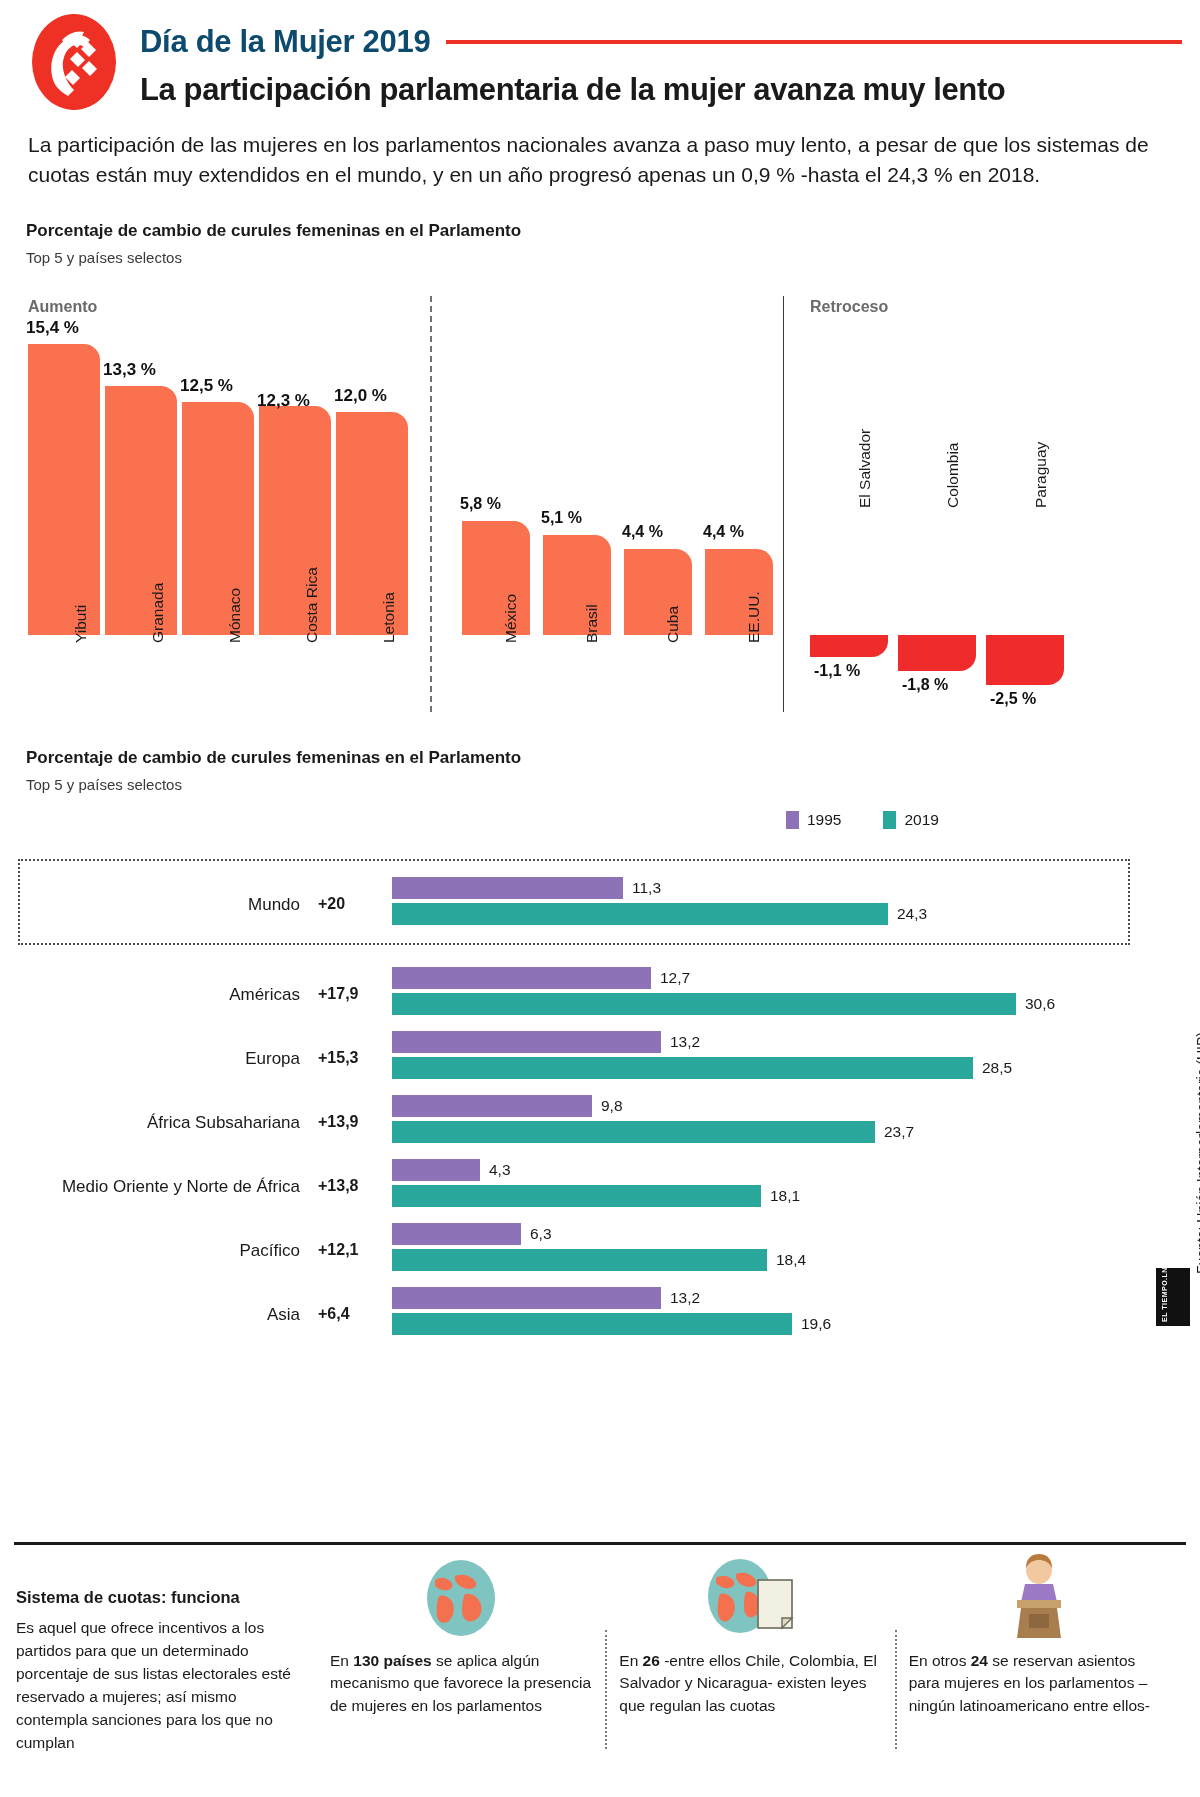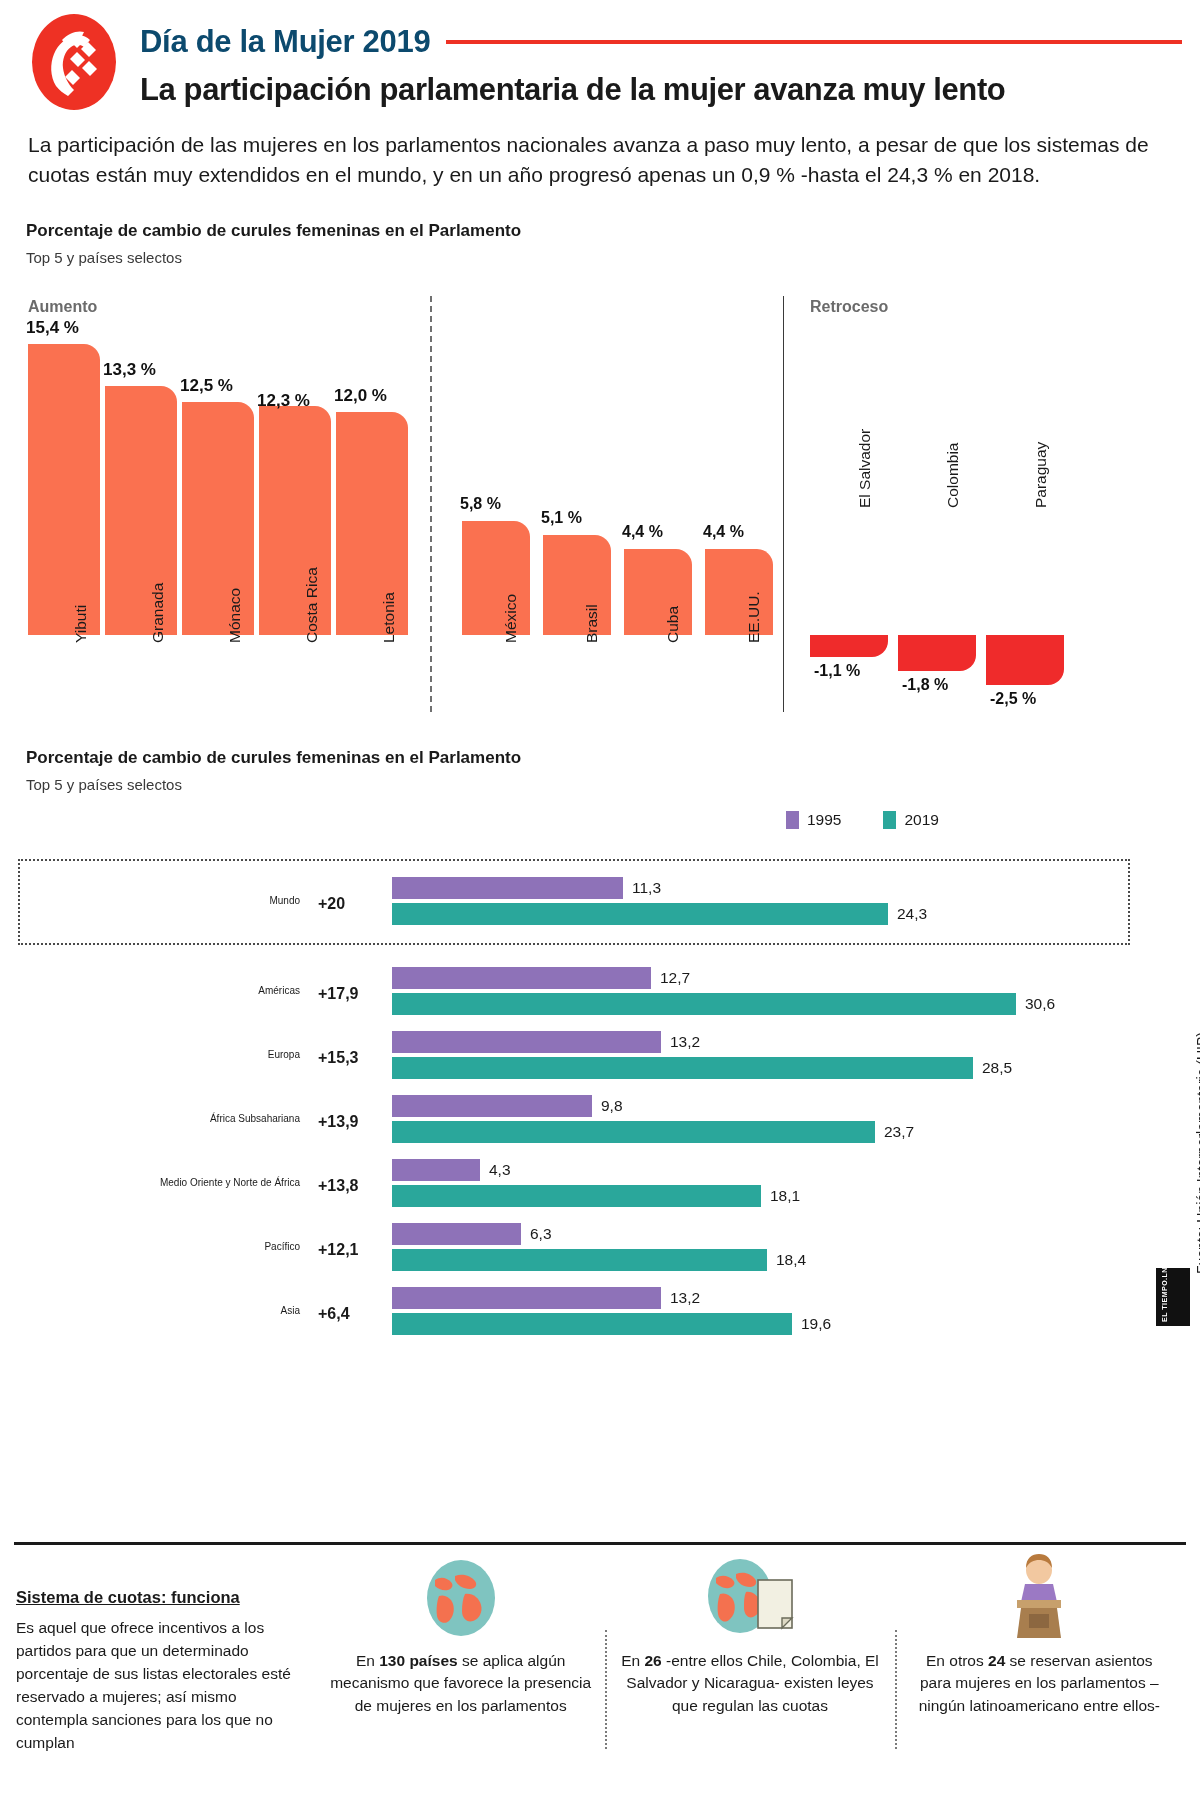--- a/index.html
+++ b/index.html
@@ -165,21 +165,21 @@
     display: flex;
     gap: 42px;
     align-items: center;
     font-size: 15.5px;
     color: #1a1a1a;
   }
   .legend-item { display: flex; align-items: center; gap: 8px; }
   .legend-swatch { width: 13px; height: 18px; display: inline-block; }
   .row-label {
     position: absolute;
-    font-size: 10px;
+    font-size: 17px;
     color: #1a1a1a;
     text-align: right;
     white-space: nowrap;
   }
   .row-delta {
     position: absolute;
     font-size: 16px;
     font-weight: bold;
     color: #1a1a1a;
     white-space: nowrap;
@@ -244,31 +244,30 @@
     width: 300px;
     flex: 0 0 300px;
     padding-right: 16px;
     box-sizing: border-box;
   }
   .footer-title {
     font-size: 16.5px;
     font-weight: bold;
     margin-top: 32px;
     color: #1a1a1a;
-    text-decoration: underline;
   }
   .footer-body {
     font-size: 15.5px;
     line-height: 1.48;
     margin-top: 10px;
     color: #1a1a1a;
   }
   .footer-cell {
     flex: 1 1 0;
-    text-align: center;
+    text-align: left;
     position: relative;
     padding: 0 14px;
     box-sizing: border-box;
   }
   .footer-cell + .footer-cell::before,
   .footer-cell:nth-child(3)::before {
     content: "";
     position: absolute;
     left: 0; top: 74px; bottom: 6px;
     border-left: 2px dotted #7a7a7a;

